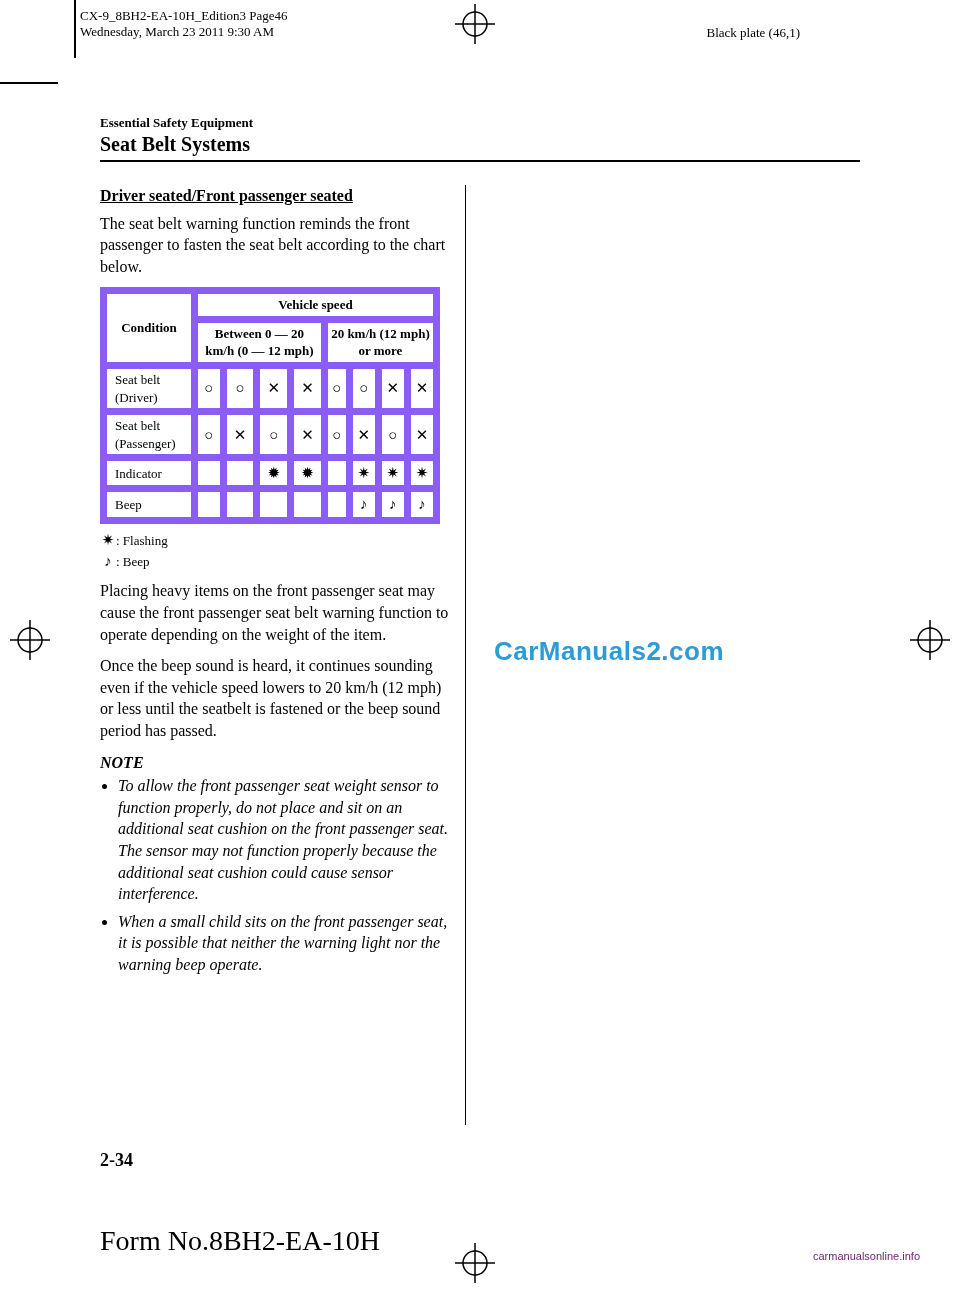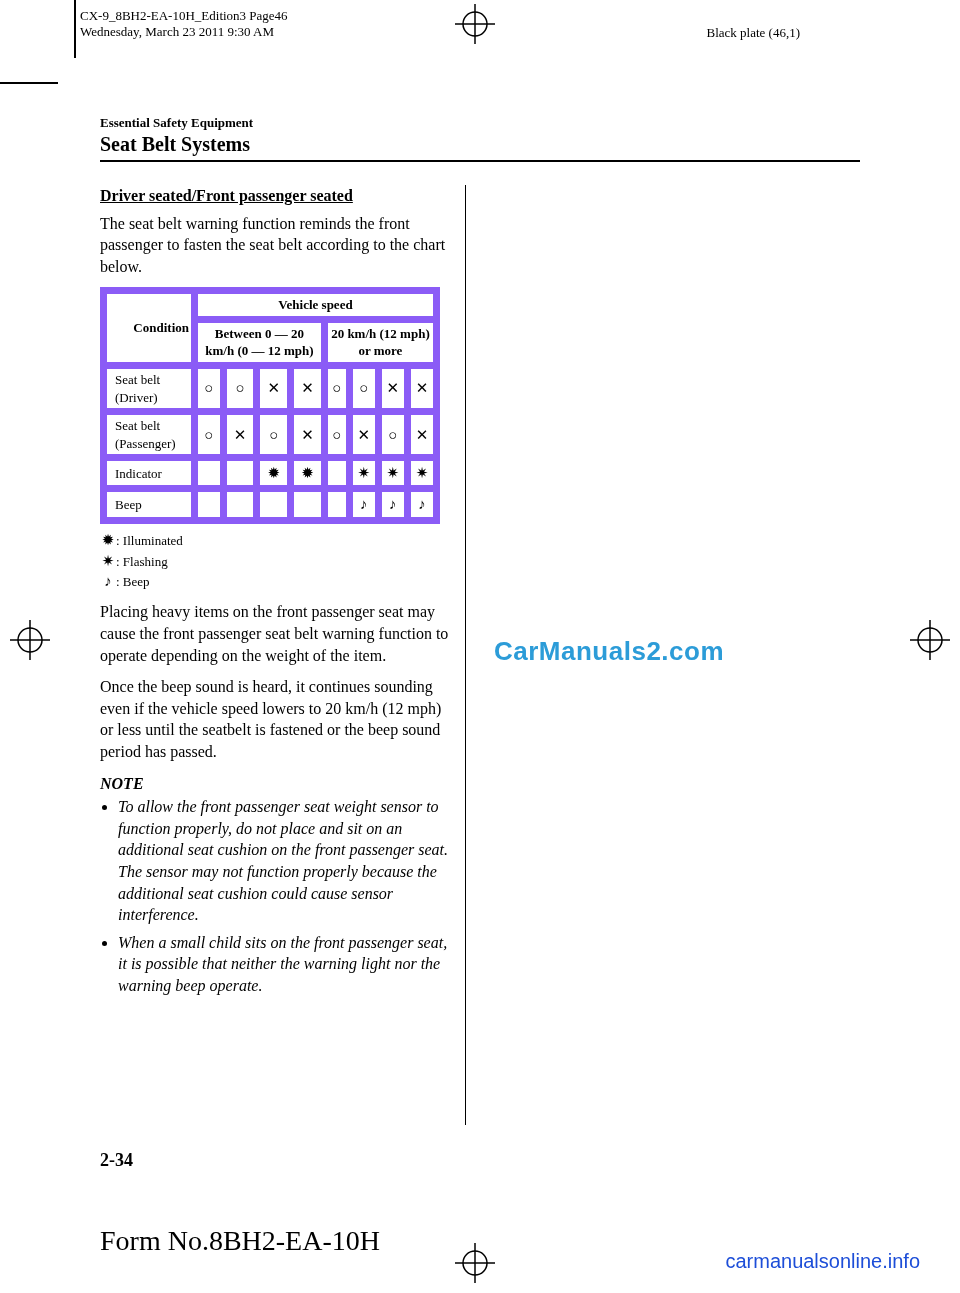--- a/index.html
+++ b/index.html
@@ -114,21 +114,21 @@
     width: 340px;
     font-size: 13px;
     margin-bottom: 6px;
   }
   .table th, .table td {
     border: 7px solid #8b5cf6;
     padding: 2px 2px;
     text-align: center;
     vertical-align: middle;
   }
-  .table .cond-col { width: 80px; text-align: right; }
+  .table .cond-col { width: 80px; }
   .table .row-label { text-align: left; padding-left: 8px; }
   .sym { font-family: Arial, sans-serif; font-size: 15px; }
   .legend { font-size: 13px; line-height: 1.3; margin-bottom: 10px;}
   .legend div { margin: 1px 0;}
   .legend .sym { display:inline-block; width:16px; text-align:center;}
   .note-head { font-weight: bold; font-style: italic; margin-bottom: 2px;}
   ul.notes { margin: 0 0 10px 0; padding-left: 18px; font-style: italic;}
   ul.notes li { margin-bottom: 6px;}
   .watermark {
     position: absolute;
@@ -151,22 +151,22 @@
   .form-no {
     position: absolute;
     left: 100px;
     top: 1225px;
     font-size: 28px;
   }
   .footer-link {
     position: absolute;
     right: 40px;
     top: 1250px;
-    font-size: 20px;
-    color: #1d4ed8;
+    font-size: 11px;
+    color: #701a75;
     font-family: Arial, sans-serif;
   }
 </style>
 </head>
 <body>
 
 <div class="trim-top"></div>
 <div class="trim-left-short"></div>
 
 <div class="print-header">
@@ -267,21 +267,20 @@
         <td class="sym"></td>
         <td class="sym"></td>
         <td class="sym">♪</td>
         <td class="sym">♪</td>
         <td class="sym">♪</td>
       </tr>
     </tbody>
       </table>
 
     <div class="legend">
-      <div><span class="sym">✹</span><span>: Illuminated</span></div>
       <div><span class="sym">✷</span><span>: Flashing</span></div>
       <div><span class="sym">♪</span><span>: Beep</span></div>
     </div>
 
     <p>Placing heavy items on the front passenger seat may cause the front passenger seat belt warning function to operate depending on the weight of the item.</p>
     <p>Once the beep sound is heard, it continues sounding even if the vehicle speed lowers to 20 km/h (12 mph) or less until the seatbelt is fastened or the beep sound period has passed.</p>
 
     <div class="note-head">NOTE</div>
     <ul class="notes">
       <li>To allow the front passenger seat weight sensor to function properly, do not place and sit on an additional seat cushion on the front passenger seat. The sensor may not function properly because the additional seat cushion could cause sensor interference.</li>

